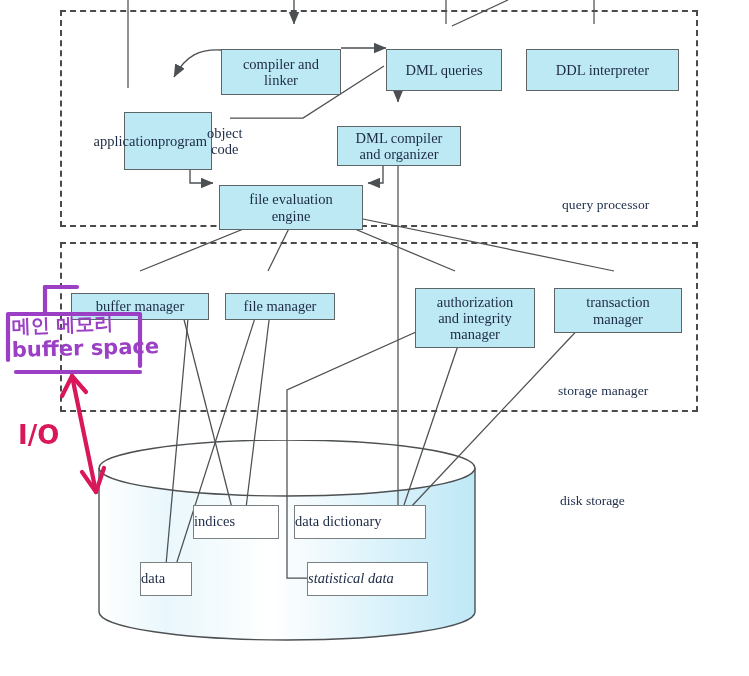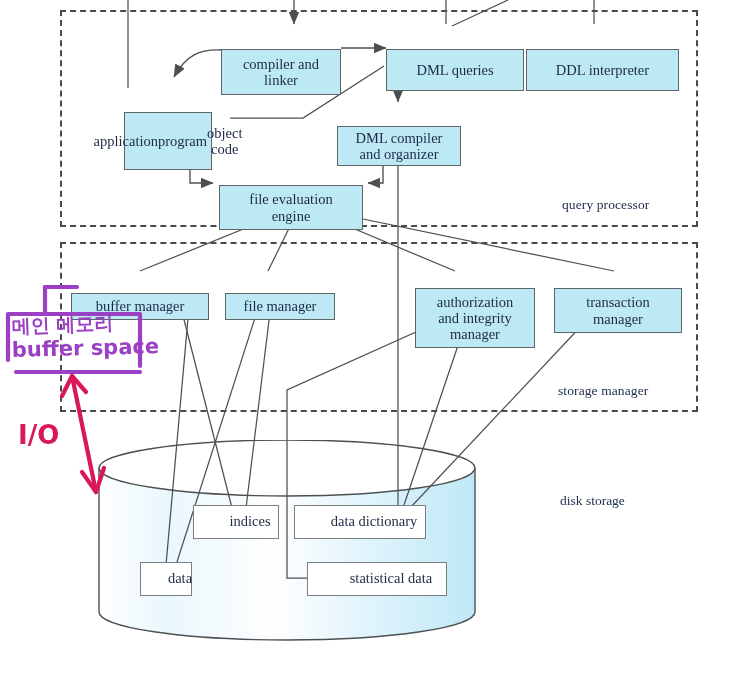--- a/index.html
+++ b/index.html
@@ -47,24 +47,23 @@
   .datanode{
     position:absolute;
     box-sizing:border-box;
     background:#ffffff;
     border:1.4px solid #7a7f81;
     color:#1d2a44;
     font-size:14.5px;
     line-height:1.1;
     display:flex;
     align-items:center;
-    justify-content:center;
+    justify-content:flex-start;
     text-align:center;
     z-index:8;
-    padding-left:28px;
   }
 
   
   #disk-wrap{position:absolute;left:98px;top:440px;width:378px;height:215px;z-index:3;}
   #disk-label{
     position:absolute;left:560px;top:493px;
     font-size:13.5px;color:#22314f;white-space:nowrap;
   }
 
   
@@ -168,21 +167,21 @@
     <path class="edge" d="M470,310 L404,505"></path>
 
     <path class="edge" d="M600,306 L410,508"></path>
   </svg>
 
   <div class="node" style="left:221px;top:25px;width:120px;height:46px;flex-direction:column;">
     <span>compiler and</span>
     <span>linker</span>
   </div>
 
-  <div class="node" style="left:386px;top:25px;width:138px;height:42px;">
+  <div class="node" style="left:386px;top:25px;width:116px;height:42px;">
     <span>DML queries</span>
   </div>
 
   <div class="node" style="left:526px;top:25px;width:153px;height:42px;">
     <span>DDL interpreter</span>
   </div>
 
   <div class="node" style="left:124px;top:88px;width:88px;height:58px;flex-direction:row;">
     <span>application</span>
     <span>program</span>
@@ -223,21 +222,21 @@
   </div>
 
   <div class="datanode" style="left:294px;top:505px;width:132px;height:34px;">
     <span>data dictionary</span>
   </div>
 
   <div class="datanode" style="left:140px;top:562px;width:52px;height:34px;">
     <span>data</span>
   </div>
 
-  <div class="datanode" style="left:307px;top:562px;width:140px;height:34px;">
+  <div class="datanode" style="left:307px;top:562px;width:121px;height:34px;font-style:italic;">
     <span>statistical data</span>
   </div>
 
   <svg id="ink" class="layer">
 
     <path class="ink-purple" d="M45,287 L45,312"></path>
     <path class="ink-purple" d="M45,287 L77,287"></path>
 
     <path class="ink-purple" d="M8,314 L8,360 M8,314 L140,314 M140,314 L140,366 M16,372 L140,372"></path>
 

